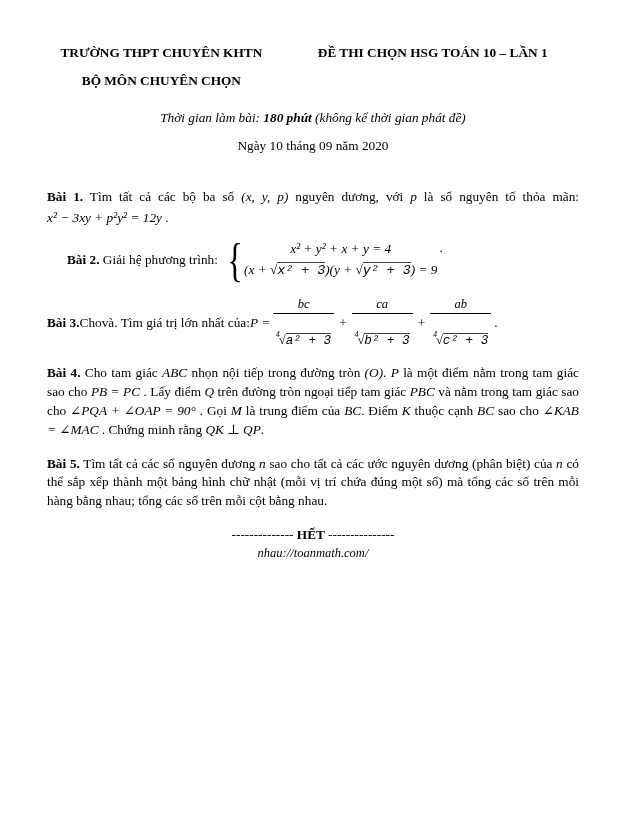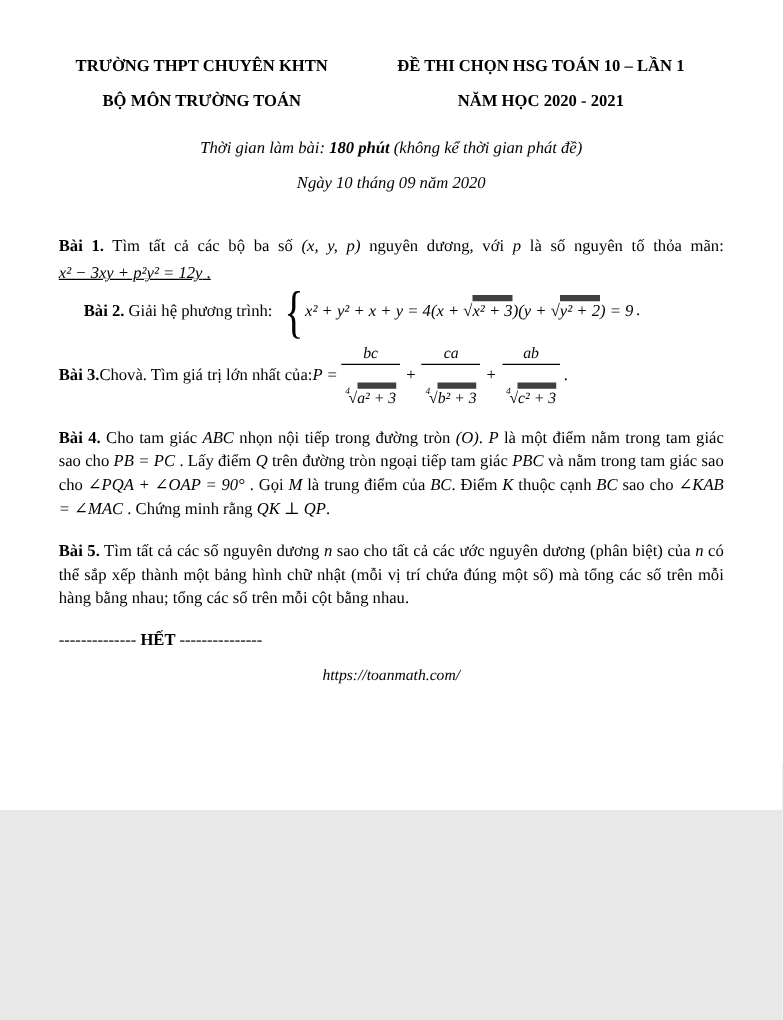--- a/index.html
+++ b/index.html
@@ -1,71 +1,70 @@
 <!DOCTYPE html>
 <html><head>
 <meta charset="utf-8">
 <style>
   html,body{margin:0;padding:0;background:#e8e8e8;}
   .page{
-    width:626px;height:648px;background:#ffffff;margin:0 auto;
+    width:626px;height:816px;background:#ffffff;margin:0 auto;
     font-family:"Liberation Serif","DejaVu Serif",serif;
     color:#000;font-size:13.3px;line-height:1.42;
     padding:44px 47px 0 47px;box-sizing:border-box;overflow:hidden;
   }
   .header-cols{display:flex;justify-content:space-between;font-weight:bold;margin-bottom:9px;}
   .hcol{text-align:center;}
   .hcol.left{width:43%;}
   .hcol.right{width:55%;}
   .hcol div{margin-bottom:9px;white-space:nowrap;}
   .time-line{text-align:center;font-style:italic;margin-bottom:9px;font-family:Liberation Serif, serif;}
   .time-line .bold{font-weight:bold;}
-  .date-line{text-align:center;margin-bottom:32px;font-style:italic;}
+  .date-line{text-align:center;margin-bottom:32px;}
   .problem{margin-bottom:15px;}
   .plabel{font-weight:bold;}
   .just{text-align:justify;}
   .just-full{text-align:justify;text-align-last:justify;}
   .math{font-style:italic;}
-  .eq-line{margin-top:3px;text-decoration:underline;}
+  .eq-line{margin-top:3px;}
   
   .sys-wrap{display:flex;align-items:center;margin-top:-4px;}
   .sys-label{white-space:nowrap;margin-right:6px;margin-left:20px;}
   .sys{display:inline-flex;align-items:center;}
   .brace{font-size:46px;font-weight:400;line-height:0;transform:scaleX(0.7);display:inline-block;margin-right:-2px;}
-  .sys-rows{display:flex;flex-direction:row;align-items:center;}
+  .sys-rows{display:flex;flex-direction:column;align-items:center;}
   .sys-rows .row{white-space:nowrap;padding:1px 0;}
   .sys-period{align-self:flex-start;margin-left:2px;}
   
   .rad{white-space:nowrap;}
   .rad .idx{font-size:7.5px;position:relative;top:-7px;font-style:italic;margin-right:-1px;}
   .rad .sign{font-style:normal;}
-  .rad .rcd{border-top:5px solid #404040;padding-top:0px;}
+  .rad .rcd{border-top:1px solid #404040;padding-top:0px;font-family:Liberation Mono, monospace;}
   
   .expr{display:flex;align-items:center;flex-wrap:nowrap;}
   .frac{display:inline-flex;flex-direction:column;align-items:center;vertical-align:middle;margin:0 3px;font-size:12.6px;}
   .frac .num{padding:0 2px;line-height:1.25;}
   .frac .den{border-top:1px solid #000;padding:18px 3px 0 3px;line-height:1.3;}
   .op{margin:0 2px;}
-  .het-line{text-align:left;margin-top:6px;margin-bottom:10px;}
+  .het-line{text-align:center;margin-top:6px;}
   .het-line .het{font-weight:bold;}
   .url-line{text-align:center;font-style:italic;font-size:12.5px;}
 </style>
 </head>
 <body>
 
 <div class="page">
 
   <div class="header-cols">
     <div class="hcol left">
       <div>TRƯỜNG THPT CHUYÊN KHTN</div>
-      <div>BỘ MÔN TRƯỜNG TOÁN</div>
+      <div>BỘ MÔN CHUYÊN CHỌN</div>
     </div>
     <div class="hcol right">
       <div>ĐỀ THI CHỌN HSG TOÁN 10 – LẦN 1</div>
-      <div>NĂM HỌC 2020 - 2021</div>
     </div>
   </div>
   <div class="time-line">
     <span>Thời gian làm bài: </span><span class="bold">180 phút</span><span> (không kể thời gian phát đề)</span>
   </div>
   <div class="date-line">Ngày 10 tháng 09 năm 2020</div>
 
   <div class="problem">
     <div class="just-full">
       <span class="plabel">Bài 1.</span><span> Tìm tất cả các bộ ba số </span><span class="math">(x, y, p)</span><span> nguyên dương, với </span><span class="math">p</span><span> là số nguyên tố thỏa mãn:</span>
@@ -75,21 +74,21 @@
     </div>
   </div>
 
   <div class="problem sys-wrap">
     <span class="sys-label"><span class="plabel">Bài 2.</span><span> Giải hệ phương trình: </span></span>
     <span class="sys">
       <span class="brace">{</span>
       <span class="sys-rows">
         <span class="row math">x² + y² + x + y = 4</span>
         <span class="row math">
-          <span>(x + </span><span class="rad"><span class="sign">√</span><span class="rcd">x² + 3</span></span><span>)(y + </span><span class="rad"><span class="sign">√</span><span class="rcd">y² + 2</span></span><span>) = 9</span>
+          <span>(x + </span><span class="rad"><span class="sign">√</span><span class="rcd">x² + 3</span></span><span>)(y + </span><span class="rad"><span class="sign">√</span><span class="rcd">y² + 3</span></span><span>) = 9</span>
         </span>
       </span>
       <span class="sys-period">.</span>
     </span>
   </div>
 
   <div class="problem expr">
     <span class="plabel">Bài 3.</span>
       <span> Cho </span>
       <span> và </span>
@@ -116,15 +115,15 @@
     <span class="plabel">Bài 4.</span><span> Cho tam giác </span><span class="math">ABC</span><span> nhọn nội tiếp trong đường tròn </span><span class="math">(O)</span><span>. </span><span class="math">P</span><span> là một điểm nằm trong tam giác sao cho </span><span class="math">PB = PC</span><span> . Lấy điểm </span><span class="math">Q</span><span> trên đường tròn ngoại tiếp tam giác </span><span class="math">PBC</span><span> và nằm trong tam giác sao cho </span><span class="math">∠PQA + ∠OAP = 90°</span><span> . Gọi </span><span class="math">M</span><span> là trung điểm của </span><span class="math">BC</span><span>. Điểm </span><span class="math">K</span><span> thuộc cạnh </span><span class="math">BC</span><span> sao cho </span><span class="math">∠KAB = ∠MAC</span><span> . Chứng minh rằng </span><span class="math">QK ⊥ QP</span><span>.</span>
   </div>
 
   <div class="problem just">
     <span class="plabel">Bài 5.</span><span> Tìm tất cả các số nguyên dương </span><span class="math">n</span><span> sao cho tất cả các ước nguyên dương (phân biệt) của </span><span class="math">n</span><span> có thể sắp xếp thành một bảng hình chữ nhật (mỗi vị trí chứa đúng một số) mà tổng các số trên mỗi hàng bằng nhau; tổng các số trên mỗi cột bằng nhau.</span>
   </div>
 
   <div class="het-line">
     <span>--------------</span><span class="het"> HẾT </span><span>---------------</span>
   </div>
-  <div class="url-line">https://toanmath.com/</div>
+  <div class="url-line">nhau://toanmath.com/</div>
 
 </div>
 
 </body></html>

